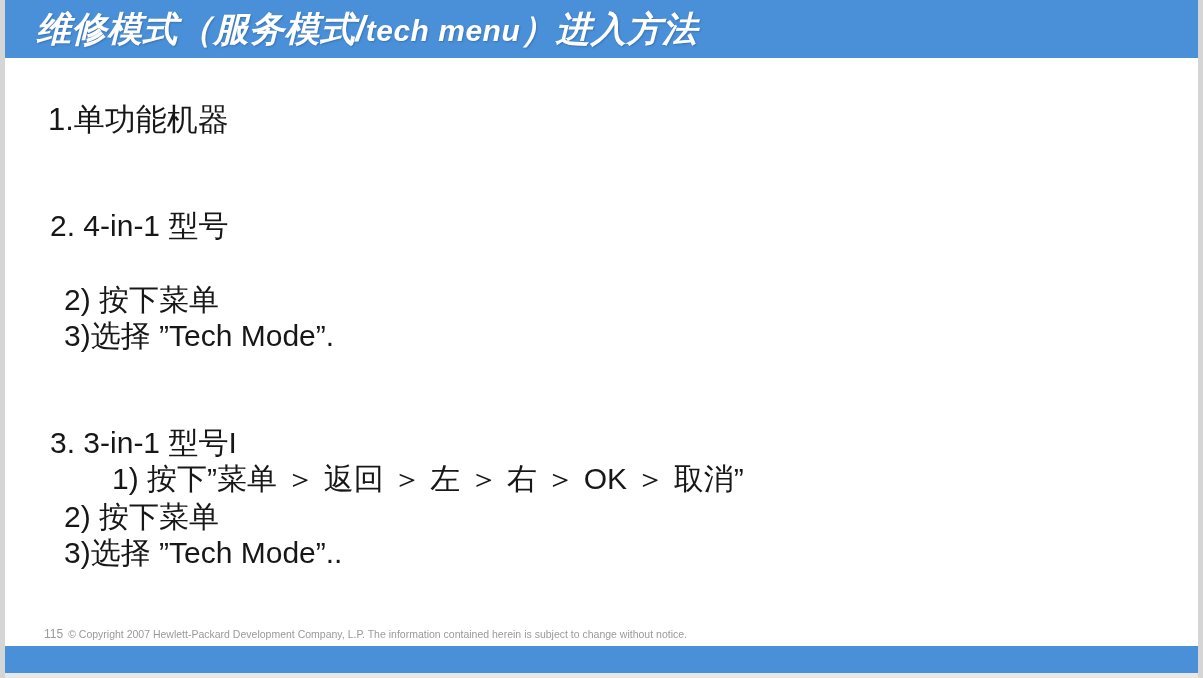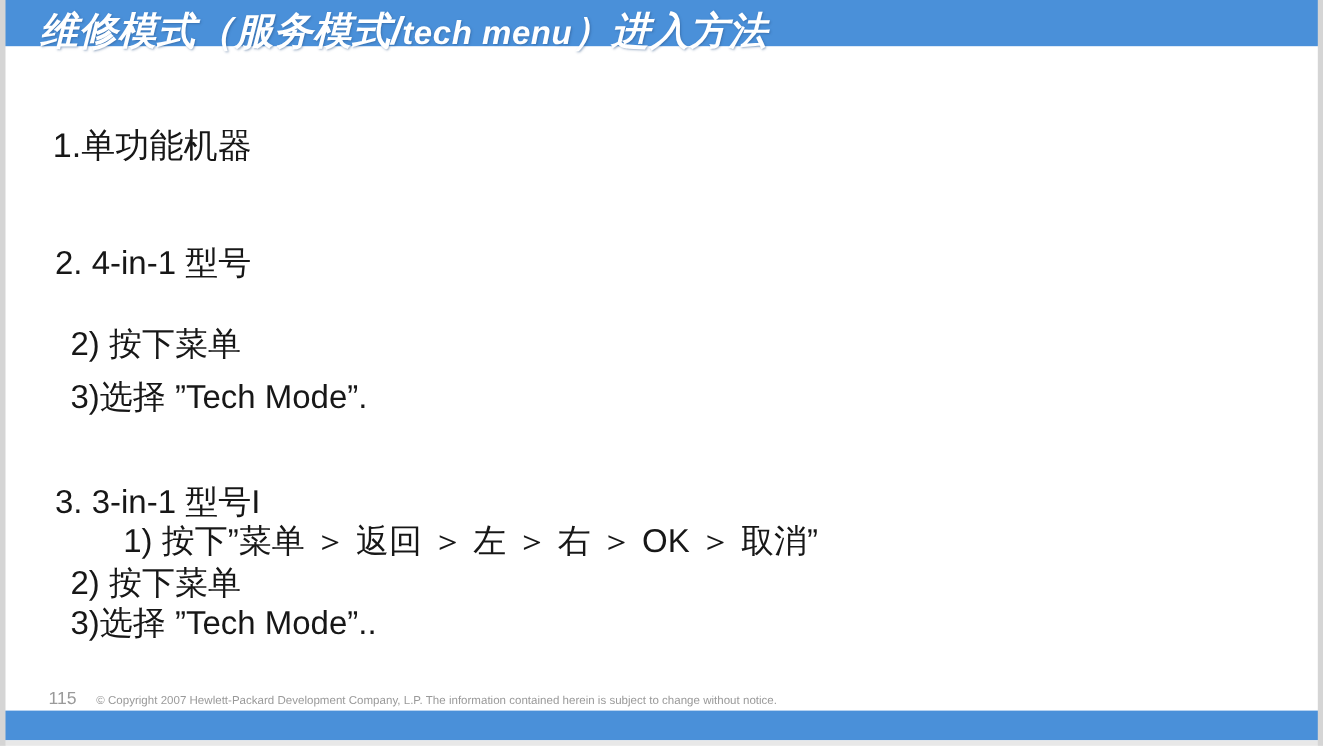--- a/index.html
+++ b/index.html
@@ -34,21 +34,21 @@
     height: 678px;
     background: #ffffff;
   }
 
   
   .header-bar {
     position: absolute;
     left: 0;
     top: 0;
     width: 1203px;
-    height: 42px;
+    height: 58px;
     background: #4a90d9;
   }
   .header-title {
     position: absolute;
     left: 36px;
     top: 5px;
     font-size: 35px;
     line-height: 48px;
     font-weight: bold;
     font-style: italic;
@@ -58,58 +58,58 @@
     white-space: nowrap;
   }
   .header-title .latin {
     font-size: 30px;
   }
 
   
   .body-area {
     position: absolute;
     left: 0;
-    top: 59px;
+    top: 46px;
     width: 1203px;
     height: 560px;
     color: #1a1a1a;
   }
   .line {
     position: absolute;
     white-space: nowrap;
     font-weight: 300;
     color: #171717;
   }
 
   .sec1-head   { left: 48px;  top: 53px;  font-size: 31px; }
   .sec1-sub    { left: 100px; top: 90px;  font-size: 30px; }
 
   .sec2-head   { left: 50px;  top: 160px; font-size: 30px; text-align: right; }
   .sec2-i1     { left: 64px;  top: 196px; font-size: 30px; }
   .sec2-i2     { left: 64px;  top: 234px; font-size: 30px; }
-  .sec2-i3     { left: 64px;  top: 270px; font-size: 30px; margin-top: 12px; }
+  .sec2-i3     { left: 64px;  top: 270px; font-size: 30px; }
 
   .sec3-head   { left: 50px;  top: 377px; font-size: 30px; }
   .sec3-i1     { left: 64px;  top: 413px; font-size: 30px; margin-left: 48px; }
   .sec3-i2     { left: 64px;  top: 451px; font-size: 30px; }
   .sec3-i3     { left: 64px;  top: 487px; font-size: 30px; }
 
   
   .footer-note {
     position: absolute;
     left: 44px;
     top: 627px;
     font-size: 10.5px;
     color: #9a9a9a;
     white-space: nowrap;
   }
   .footer-page {
-    font-size: 16px;
+    font-size: 12px;
     color: #9a9a9a;
-    margin-right: 18px;
+    margin-right: 5px;
   }
   .footer-bar {
     position: absolute;
     left: 0;
     top: 646px;
     width: 1203px;
     height: 27px;
     background: #4a90d9;
   }
   .footer-baseline {

